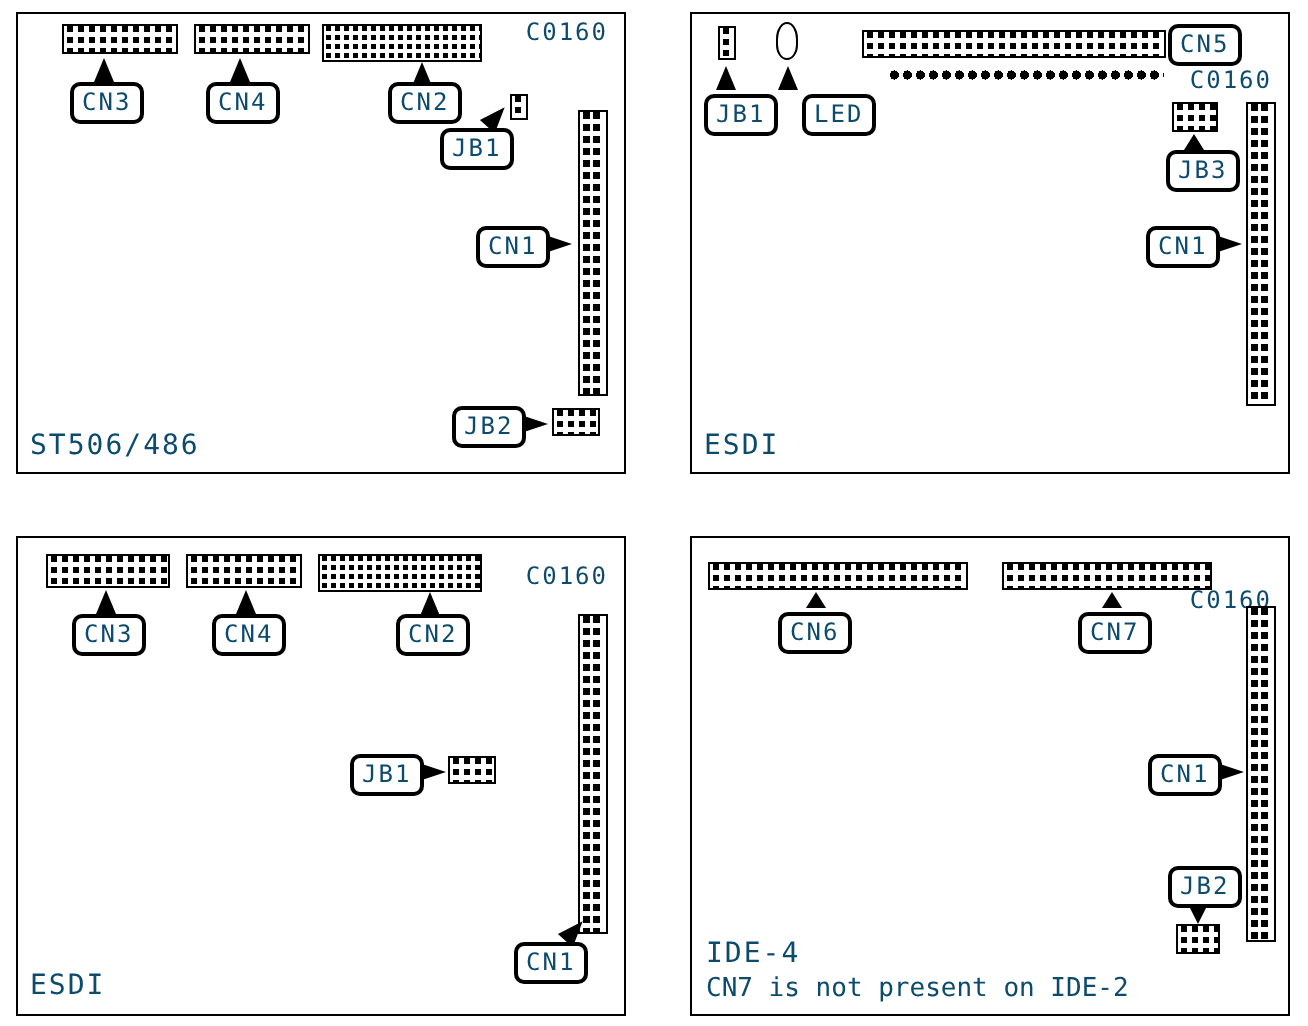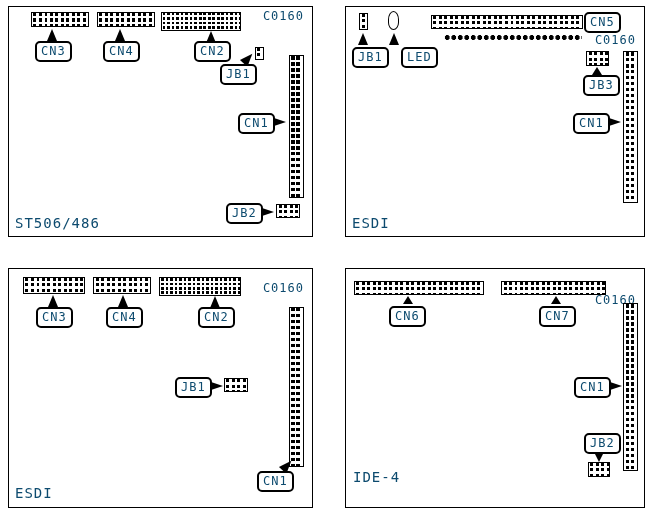--- a/index.html
+++ b/index.html
@@ -149,15 +149,16 @@
 
     <i class="arr right" style="left:261px;top:112px"></i>
     <div class="lbl" style="left:228px;top:108px">CN1</div>
     <div class="vstrip" style="left:277px;top:34px;width:15px;height:168px"></div>
 
     <div class="lbl" style="left:238px;top:164px">JB2</div>
     <i class="arr down" style="left:248px;top:183px"></i>
     <div class="conn" style="left:242px;top:193px;width:22px;height:15px"></div>
 
     <div class="caption" style="left:7px;bottom:22px">IDE-4</div>
+    <div class="note" style="left:7px;bottom:5px">CN7 is not present on IDE-2</div>
   </div>
 
 </div>
 
 </body></html>

